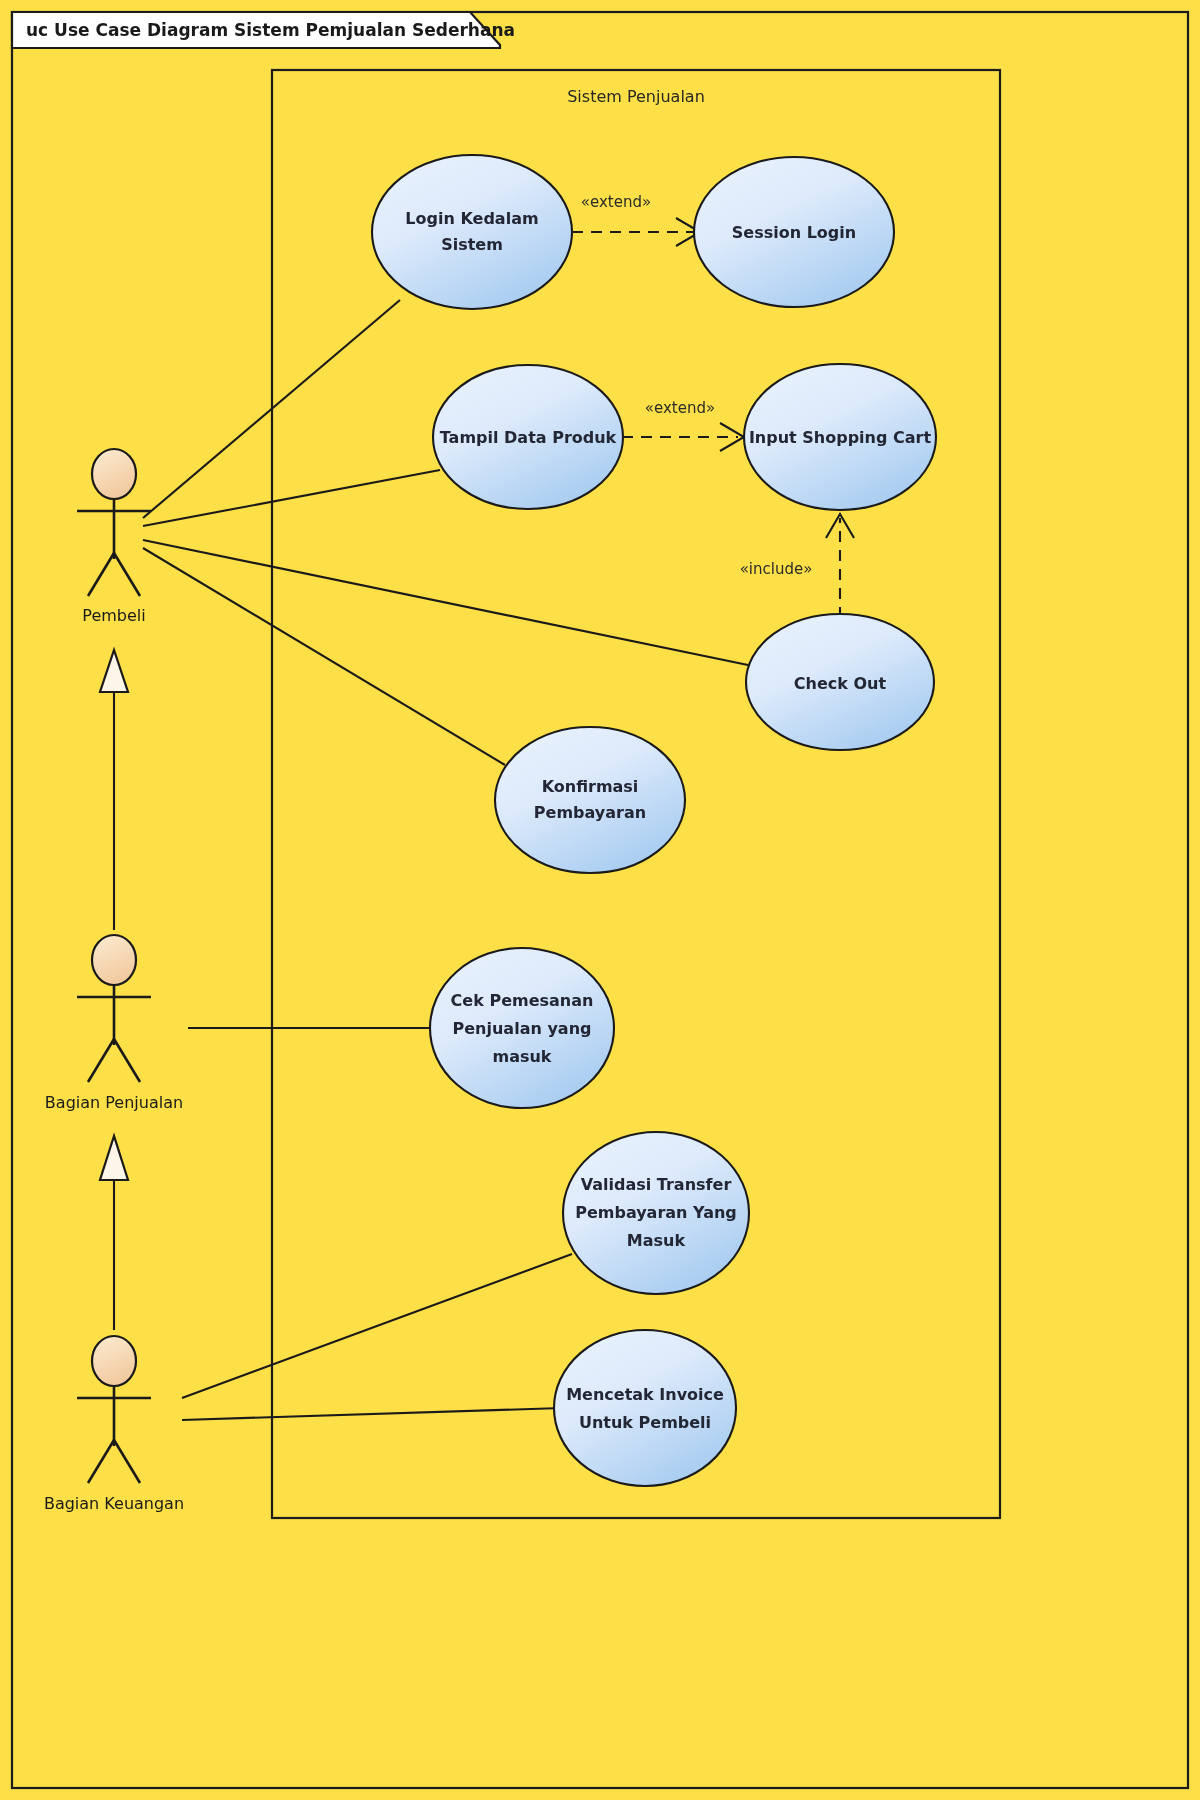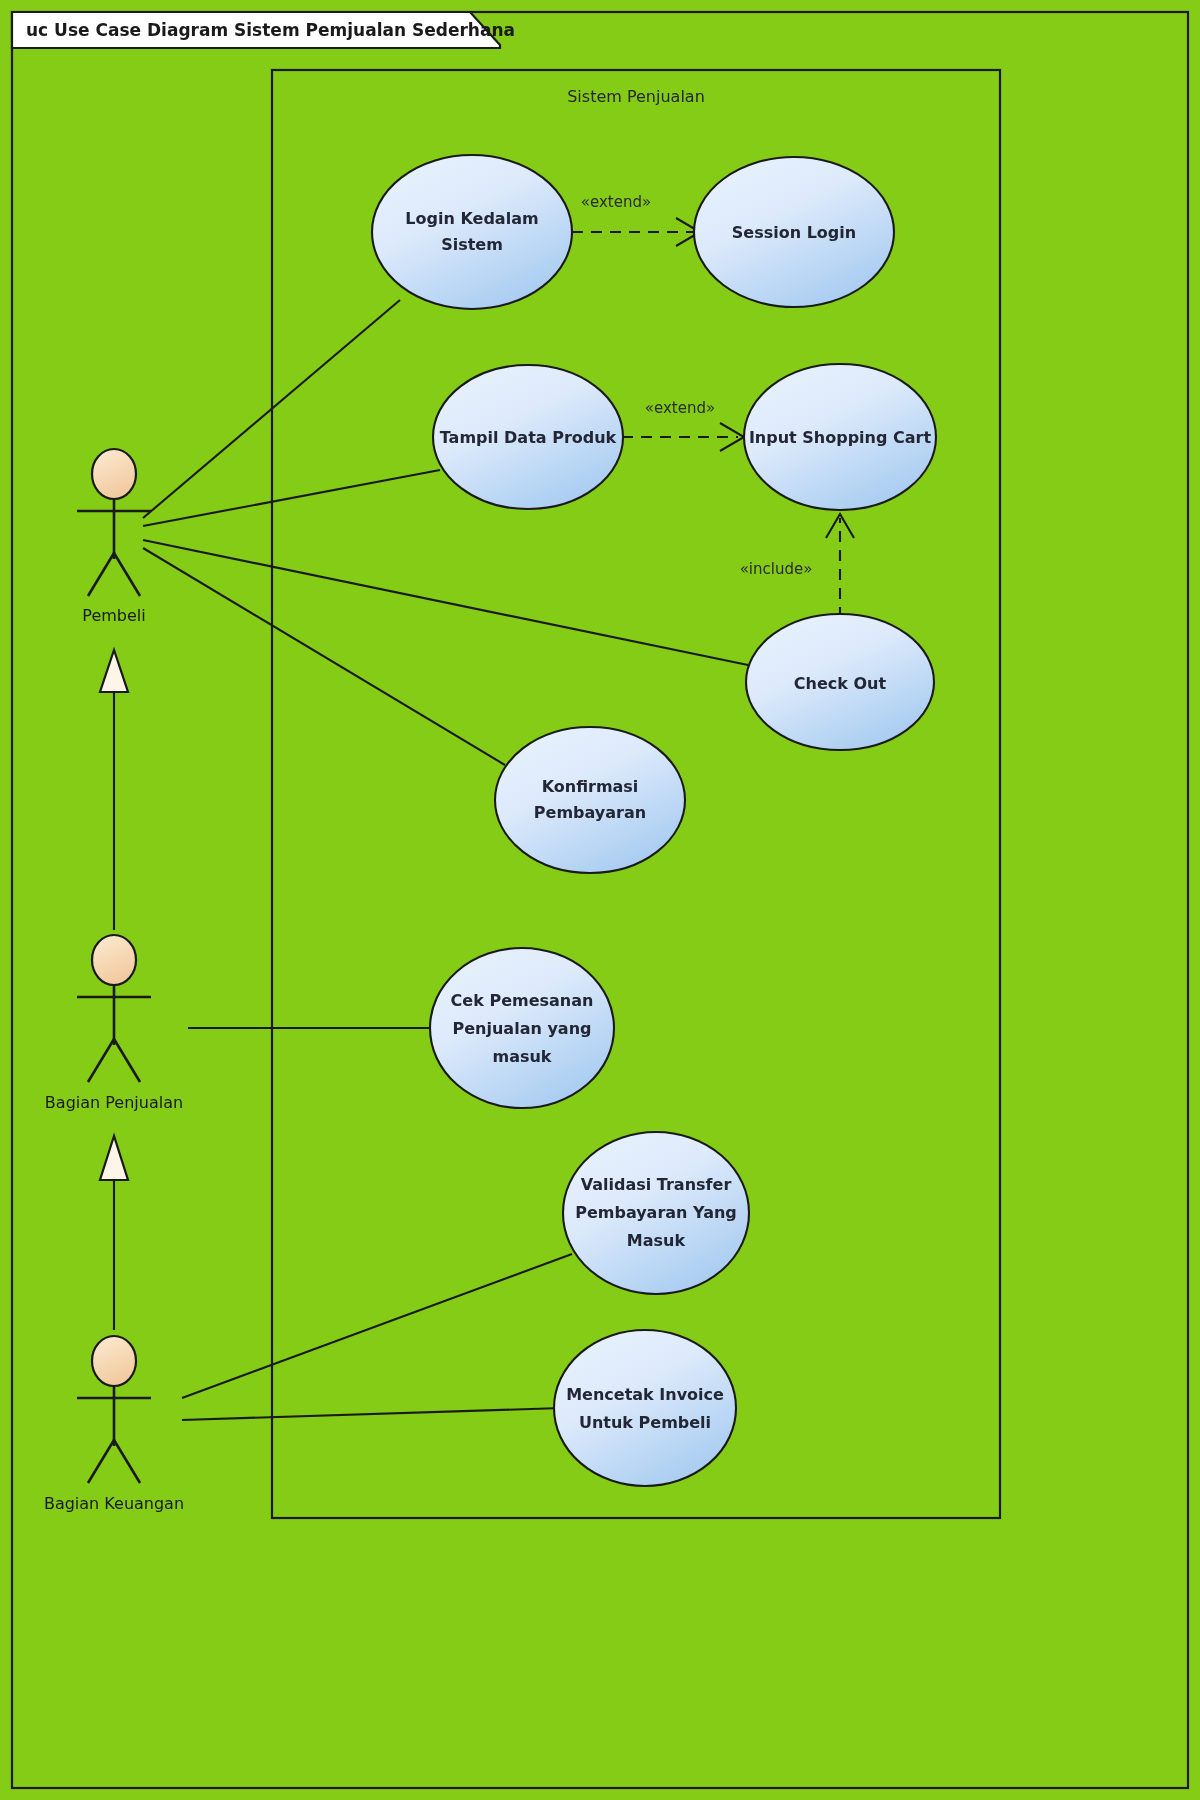--- a/index.html
+++ b/index.html
@@ -10,21 +10,21 @@
   body {
     width: 1200px;
     height: 1800px;
     font-family: "DejaVu Sans", sans-serif;
     overflow: hidden;
   }
   #stage {
     position: relative;
     width: 1200px;
     height: 1800px;
-    background: #84cc16;
+    background: #fde047;
   }
   svg#diagram {
     position: absolute;
     left: 0;
     top: 0;
     width: 1200px;
     height: 1800px;
     display: block;
   }
   .frame-border {

